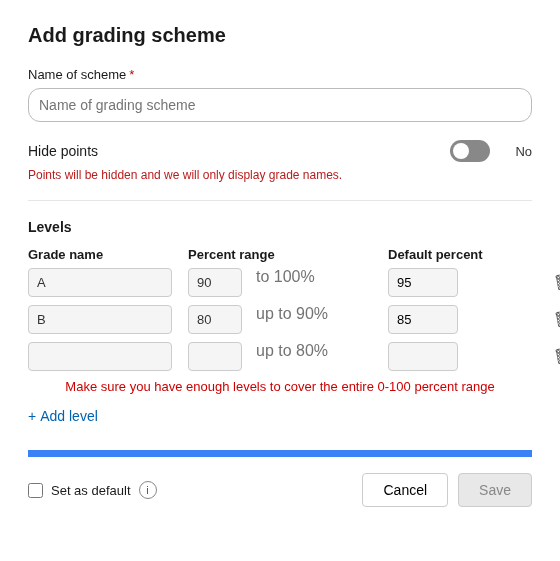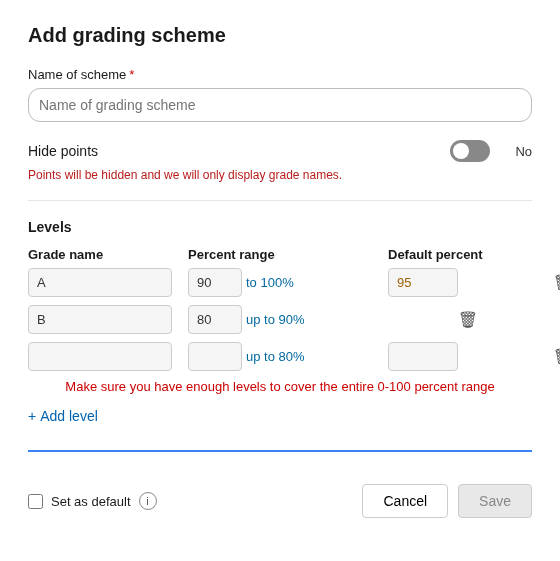--- a/index.html
+++ b/index.html
@@ -89,40 +89,40 @@
       border: 1px solid #ccc;
       border-radius: 4px;
       padding: 6px 8px;
       font-size: 13px;
       background: #f5f5f5;
       color: #333;
       width: 90%;
     }
     .percent-cell {
       display: flex;
-      align-items: center;
-      gap: 4px;
+      align-items: flex-start;
+      gap: 14px;
     }
     .percent-input {
       border: 1px solid #ccc;
       border-radius: 4px;
       padding: 6px 8px;
       font-size: 13px;
       background: #f5f5f5;
       color: #333;
       width: 54px;
     }
-    .to-text { font-size: 13px; color: #0369a1; white-space: nowrap; }
+    .to-text { font-size: 16px; color: #737373; white-space: nowrap; }
     .default-input {
       border: 1px solid #ccc;
       border-radius: 4px;
       padding: 6px 8px;
       font-size: 13px;
       background: #f5f5f5;
-      color: #a16207;
+      color: #000000;
       width: 70px;
     }
     .delete-btn {
       background: none;
       border: none;
       cursor: pointer;
       color: #555;
       padding: 4px;
       font-size: 16px;
     }
@@ -142,22 +142,22 @@
       align-items: center;
       gap: 4px;
       padding: 4px 0;
       font-weight: 500;
     }
     .footer {
       display: flex;
       align-items: center;
       justify-content: space-between;
       margin-top: 22px;
-      padding-top: 32px;
-      border-top: 2px solid #3b82f6;
+      padding-top: 16px;
+      border-top: 7px solid #3b82f6;
     }
     .checkbox-row {
       display: flex;
       align-items: center;
       gap: 8px;
       font-size: 13px;
     }
     .checkbox-row input[type=checkbox] {
       width: 15px;
       height: 15px;
@@ -249,20 +249,23 @@
 </div>
 
 <div class="level-row">
   <div>
     <input class="level-input" type="text" value="B" style="">
   </div>
   <div class="percent-cell">
     <input class="percent-input" type="text" value="80" style="">
     <span class="to-text">up to 90%</span>
   </div>
+  <div>
+    <input class="default-input" type="text" value="85" style="">
+  </div>
   <button class="delete-btn" title="Delete">🗑</button>
 </div>
 
 <div class="level-row">
   <div>
     <input class="level-input" type="text" value="" style="">
   </div>
   <div class="percent-cell">
     <input class="percent-input" type="text" value="" style="">
     <span class="to-text">up to 80%</span>

